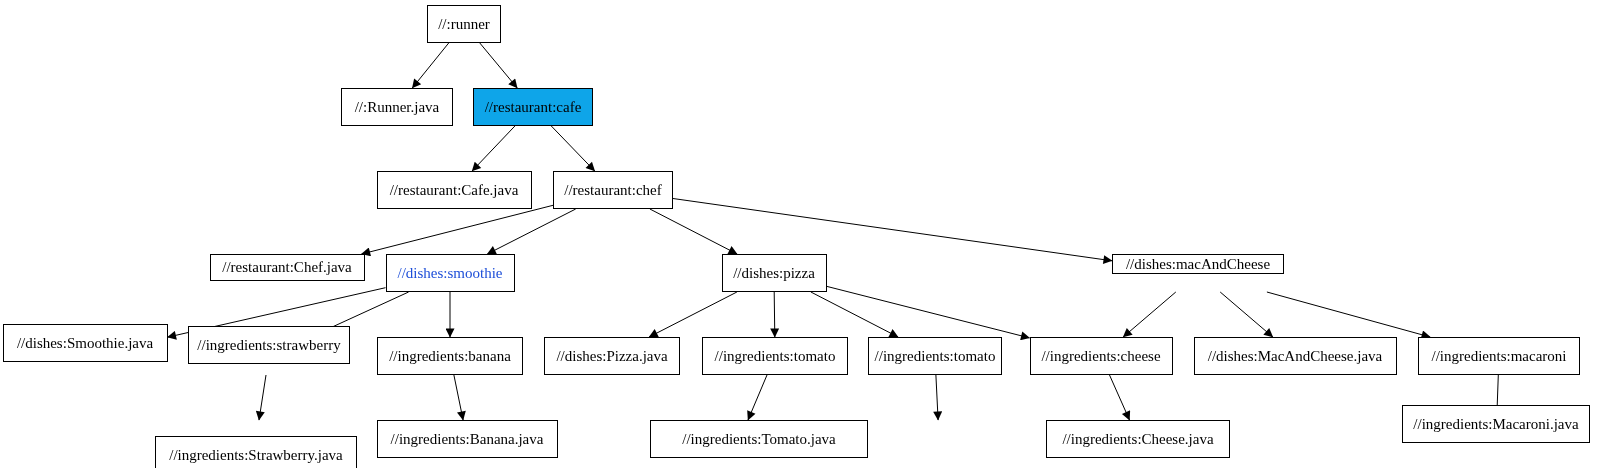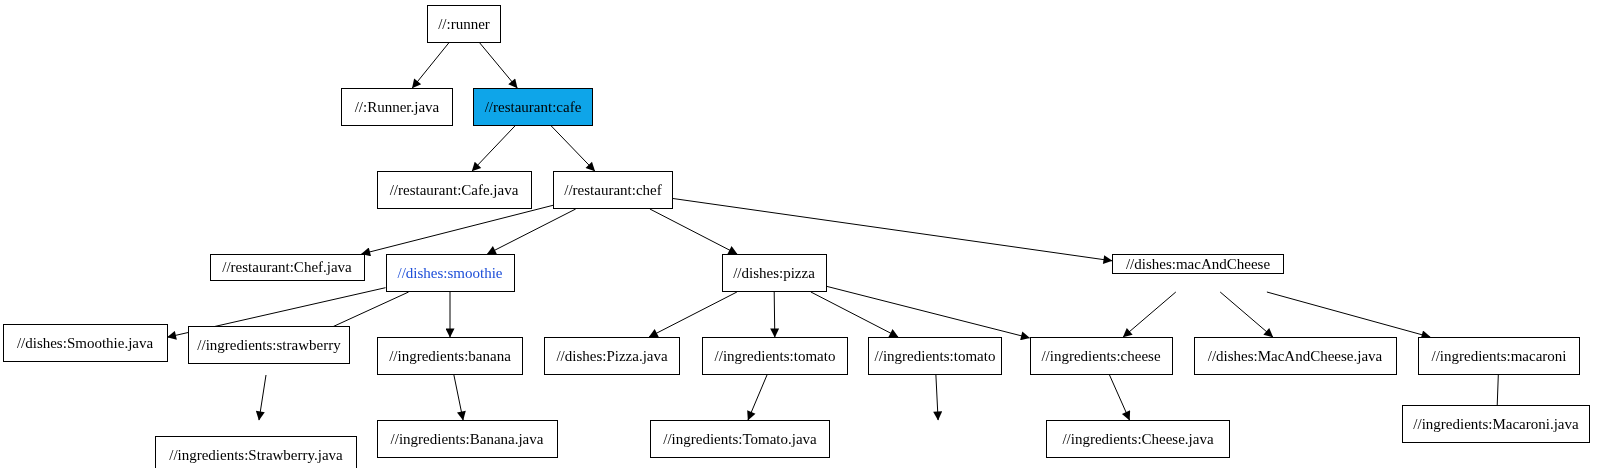--- a/index.html
+++ b/index.html
@@ -137,21 +137,21 @@
       </div>
       <div class="graph-node" style="left: 1418px; top: 337px; width: 162px; height: 38px; background: rgb(255, 255, 255); border-color: rgb(0, 0, 0);">
         <span class="node-label" style="color: rgb(0, 0, 0);">//ingredients:macaroni</span>
       </div>
       <div class="graph-node" style="left: 155px; top: 436px; width: 202px; height: 38px; background: rgb(255, 255, 255); border-color: rgb(0, 0, 0);">
         <span class="node-label" style="color: rgb(0, 0, 0);">//ingredients:Strawberry.java</span>
       </div>
       <div class="graph-node" style="left: 376.5px; top: 420px; width: 181px; height: 38px; background: rgb(255, 255, 255); border-color: rgb(0, 0, 0);">
         <span class="node-label" style="color: rgb(0, 0, 0);">//ingredients:Banana.java</span>
       </div>
-      <div class="graph-node" style="left: 650px; top: 420px; width: 180px; height: 38px; background: rgb(255, 255, 255); border-color: rgb(0, 0, 0);">
+      <div class="graph-node" style="left: 650px; top: 420px; width: 218px; height: 38px; background: rgb(255, 255, 255); border-color: rgb(0, 0, 0);">
         <span class="node-label" style="color: rgb(0, 0, 0);">//ingredients:Tomato.java</span>
       </div>
       <div class="graph-node" style="left: 1046px; top: 420px; width: 184px; height: 38px; background: rgb(255, 255, 255); border-color: rgb(0, 0, 0);">
         <span class="node-label" style="color: rgb(0, 0, 0);">//ingredients:Cheese.java</span>
       </div>
       <div class="graph-node" style="left: 1402px; top: 405px; width: 188px; height: 38px; background: rgb(255, 255, 255); border-color: rgb(0, 0, 0);">
         <span class="node-label" style="color: rgb(0, 0, 0);">//ingredients:Macaroni.java</span>
       </div>
     </div>
 </div>

